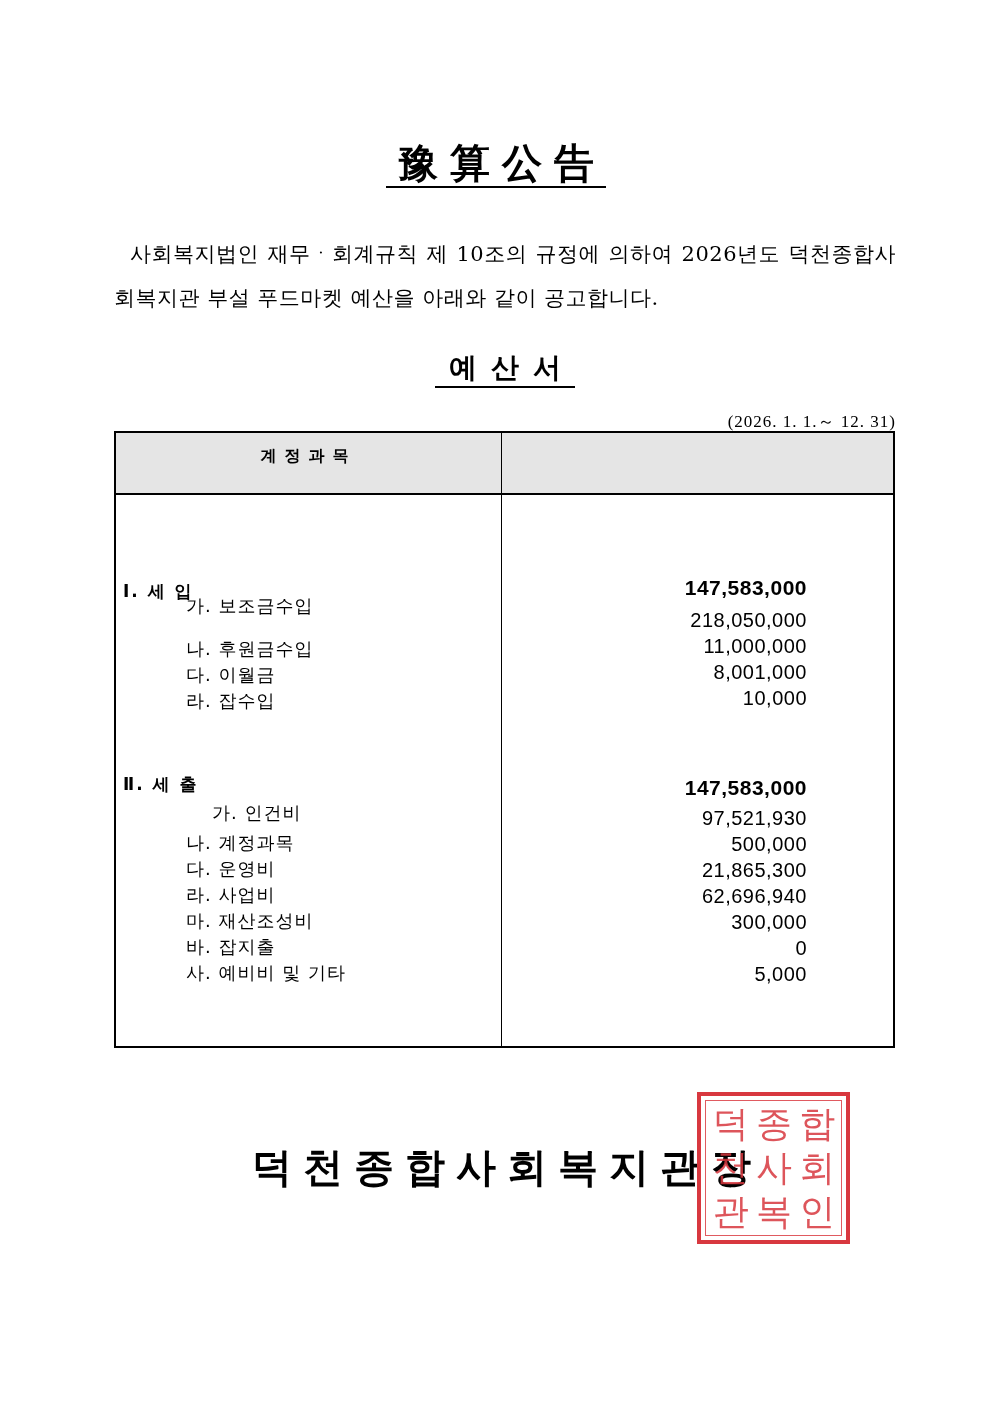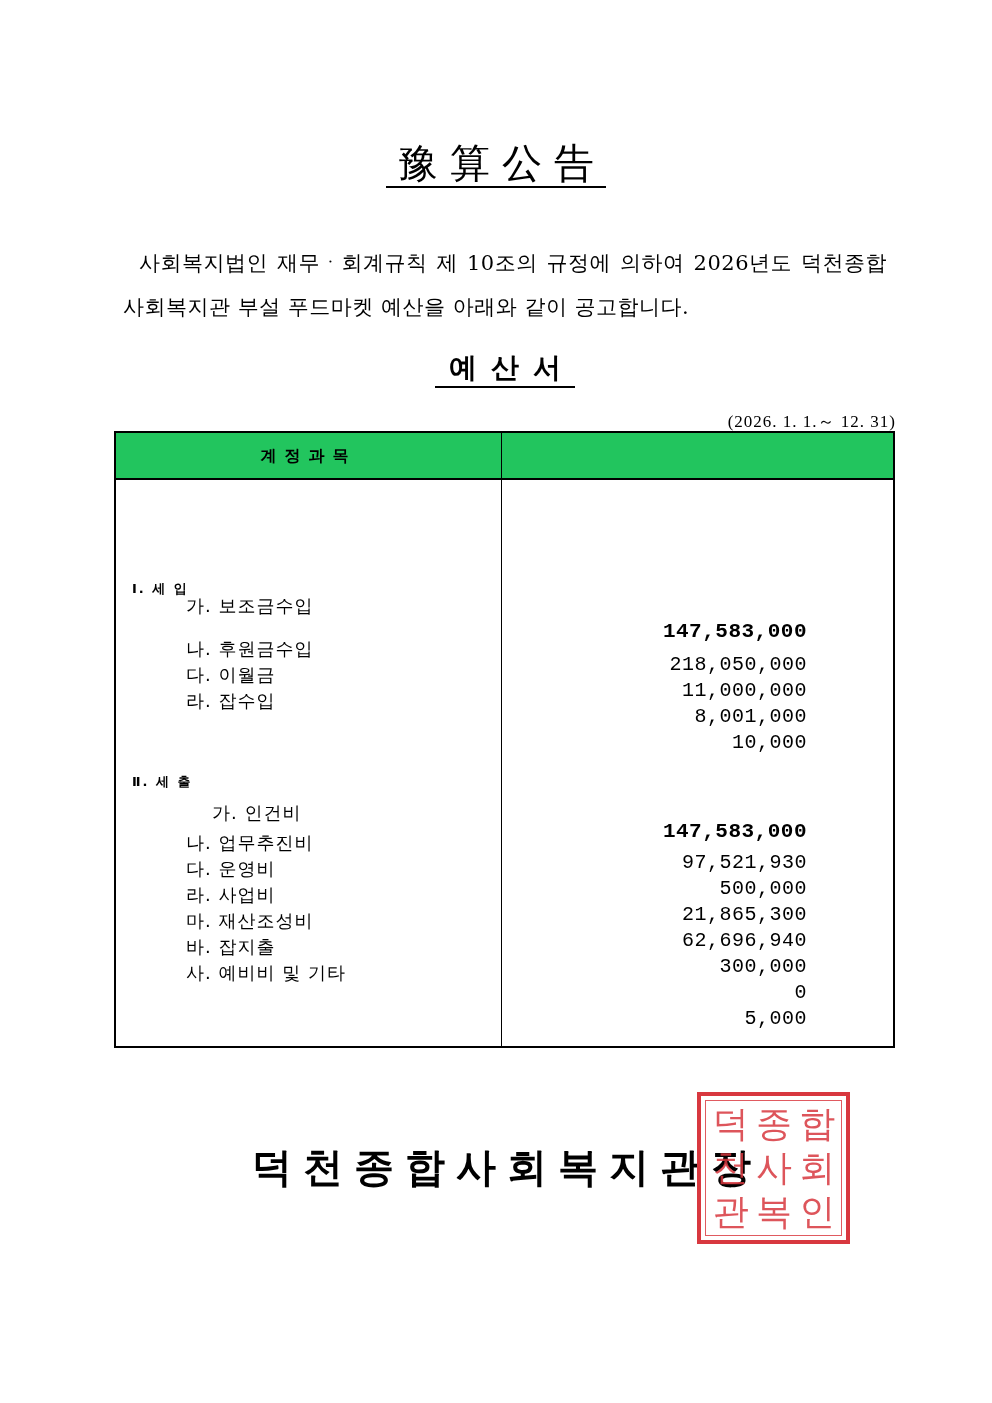--- a/index.html
+++ b/index.html
@@ -1,38 +1,38 @@
 <!DOCTYPE html>
 <html><head>
   <meta charset="utf-8">
   <style>
     html, body { margin: 0; padding: 0; background: #ffffff; }
     body { width: 992px; height: 1403px; position: relative; overflow: hidden; color: #000; font-family: "DejaVu Serif", "Liberation Serif", serif; }
 
     .title { position: absolute; left: 0; width: 992px; top: 140px; text-align: center; }
-    .title span { display: inline-block; font-size: 40px; font-weight: normal; letter-spacing: 12px; padding-left: 12px; border-bottom: 2px solid #000; line-height: 46px; font-family: "DejaVu Serif", serif; }
+    .title span { display: inline-block; font-size: 40px; font-weight: bold; letter-spacing: 12px; padding-left: 12px; border-bottom: 2px solid #000; line-height: 46px; font-family: "DejaVu Serif", serif; }
 
     .intro { position: absolute; left: 110px; top: 228px; width: 790px; font-size: 21px; line-height: 44px; font-family: "DejaVu Serif", serif; letter-spacing: 0.5px; }
-    .intro p { margin: 13px; text-indent: 16px; text-align: justify; }
+    .intro p { margin: 4px; text-indent: 16px; text-align: justify; }
 
     .subtitle { position: absolute; left: 0; width: 1010px; top: 350px; text-align: center; }
     .subtitle span { display: inline-block; font-size: 28px; font-weight: bold; letter-spacing: 14px; padding-left: 14px; border-bottom: 2px solid #000; line-height: 36px; font-family: "DejaVu Sans", sans-serif; }
 
     .period { position: absolute; right: 96px; top: 400px; font-size: 17px; font-family: Liberation Serif, serif; letter-spacing: 1px; margin-top: 10px; }
 
     .budget-table { position: absolute; left: 114px; top: 431px; width: 781px; height: 617px; border: 2px solid #000; box-sizing: border-box; }
-    .th-row { position: absolute; left: 0; top: 0; width: 777px; height: 47px; background: #22c55e; border-bottom: 2px solid #000; box-sizing: border-box; }
+    .th-row { position: absolute; left: 0; top: 0; width: 777px; height: 62px; background: #e5e5e5; border-bottom: 2px solid #000; box-sizing: border-box; }
     .th { position: absolute; top: 0; height: 45px; line-height: 45px; text-align: center; font-size: 16px; font-weight: bold; font-family: "DejaVu Sans", sans-serif; }
     .th.left { left: 0; width: 385px; letter-spacing: 8px; }
     .th.right { left: 386px; width: 391px; letter-spacing: 2px; word-spacing: 38px; }
     .col-divider { position: absolute; left: 385px; top: 0; width: 1px; height: 613px; background: #000; }
 
-    .sec { position: absolute; left: 16px; font-size: 13px; font-weight: bold; font-family: "DejaVu Sans", sans-serif; letter-spacing: 2px; }
+    .sec { position: absolute; left: 7px; font-size: 17px; font-weight: bold; font-family: "DejaVu Sans", sans-serif; letter-spacing: 2px; }
     .item { position: absolute; left: 70px; font-size: 18px; font-family: "DejaVu Sans", sans-serif; letter-spacing: 1px; }
-    .amt { position: absolute; right: 86px; font-size: 20px; font-family: Liberation Mono, monospace; text-align: right; letter-spacing: 0.5px; margin-top: 44px; }
+    .amt { position: absolute; right: 86px; font-size: 20px; font-family: Liberation Sans, sans-serif; text-align: right; letter-spacing: 0.5px; }
     .amt.total { font-weight: bold; font-size: 21px; }
 
     .signature { position: absolute; left: 252px; top: 1140px; font-size: 40px; font-weight: bold; letter-spacing: 11px; font-family: "DejaVu Sans", sans-serif; z-index: 1; }
 
     .seal { position: absolute; left: 697px; top: 1092px; width: 153px; height: 152px; border: 4px solid #d8383f; box-sizing: border-box; background: rgba(255,255,255,0); z-index: 2; }
     .seal-inner { position: absolute; left: 4px; top: 4px; right: 4px; bottom: 4px; border: 1.5px solid #e05a60; }
     .seal-grid { position: absolute; left: 8px; top: 6px; width: 130px; height: 132px; display: grid; grid-template-columns: repeat(3, 1fr); grid-template-rows: repeat(3, 1fr); }
     .seal-char { color: #d8383f; opacity: 0.85; font-size: 36px; line-height: 44px; text-align: center; font-family: "DejaVu Sans", sans-serif; font-weight: normal; }
   </style>
 </head>
@@ -68,21 +68,21 @@
   <div class="item" style="top:230px;">다. 이월금</div>
   <div class="amt" style="top:228px;">8,001,000</div>
   <div class="item" style="top:256px;">라. 잡수입</div>
   <div class="amt" style="top:254px;">10,000</div>
 
   <div class="sec" style="top:340px;">Ⅱ. 세 출</div>
   <div class="amt total" style="top:343px;">147,583,000</div>
 
   <div class="item" style="top:368px;margin-left:26px;">가. 인건비</div>
   <div class="amt" style="top:374px;">97,521,930</div>
-  <div class="item" style="top:398px;">나. 업무추진비</div>
+  <div class="item" style="top:398px;">나. 계정과목</div>
   <div class="amt" style="top:400px;">500,000</div>
   <div class="item" style="top:424px;">다. 운영비</div>
   <div class="amt" style="top:426px;">21,865,300</div>
   <div class="item" style="top:450px;">라. 사업비</div>
   <div class="amt" style="top:452px;">62,696,940</div>
   <div class="item" style="top:476px;">마. 재산조성비</div>
   <div class="amt" style="top:478px;">300,000</div>
   <div class="item" style="top:502px;">바. 잡지출</div>
   <div class="amt" style="top:504px;">0</div>
   <div class="item" style="top:528px;">사. 예비비 및 기타</div>

